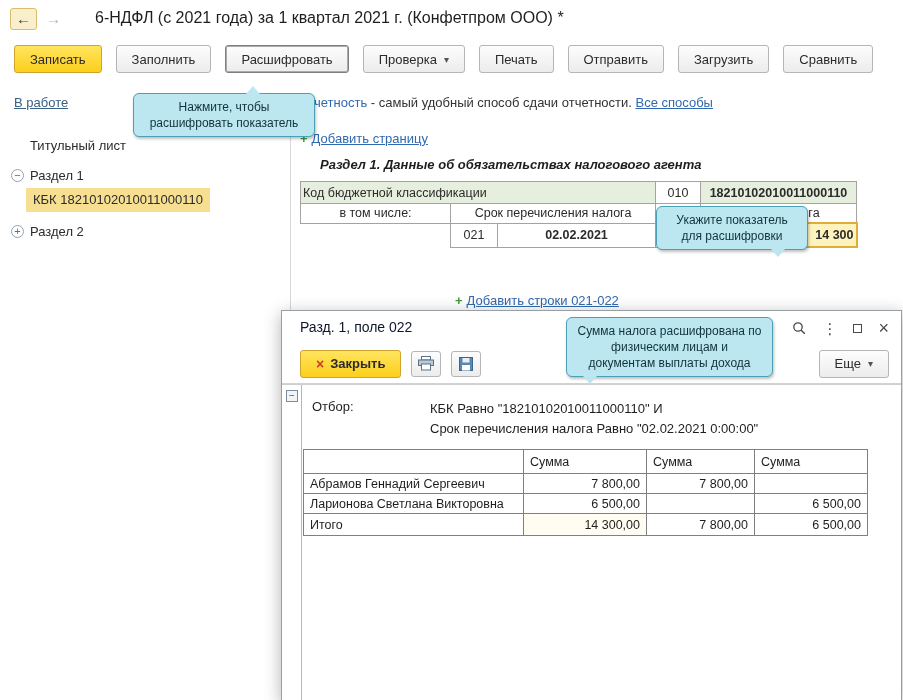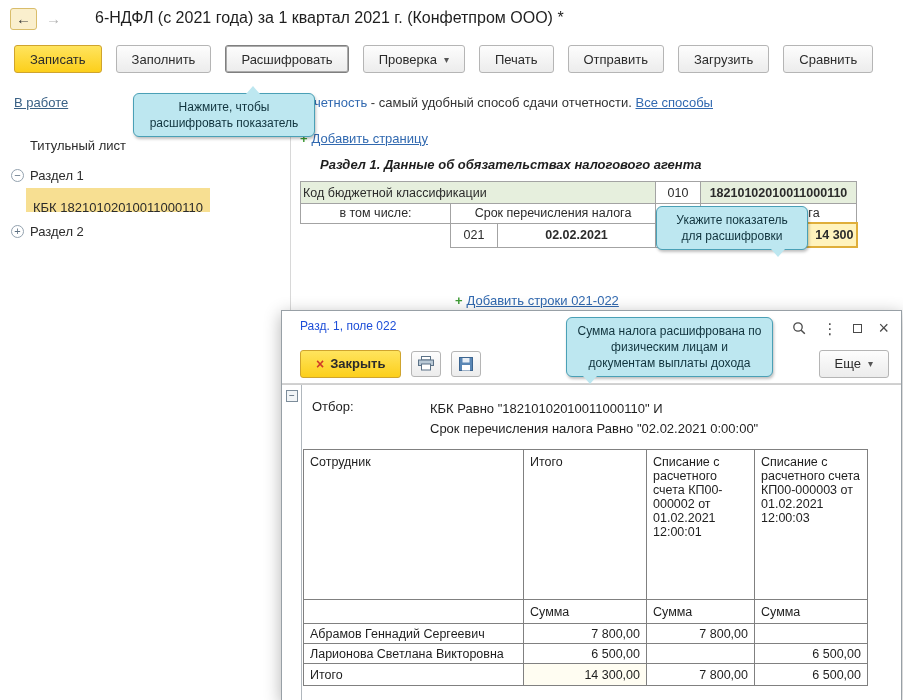--- a/index.html
+++ b/index.html
@@ -43,21 +43,21 @@
   .c2 .tail-down { right:22px; }
   .c3 .tail-down { left:16px; }
 
   
   .sidebar { position:absolute; left:0; top:122px; width:291px; height:578px; border-right:1px solid #d8d8d8; background:#fff; }
   .tree-item { position:absolute; left:0; width:100%; height:24px; line-height:24px; cursor:pointer; }
   .t0 { top:12px; } .t1 { top:42px; } .t2 { top:66px; } .t3 { top:98px; }
   .tree-label { margin-left:30px; }
   .expander { position:absolute; left:11px; top:5px; width:13px; height:13px; border:1px solid #93a2af; border-radius:50%;
               color:#5e7182; font-size:11px; line-height:11px; text-align:center; background:#fff; }
-  .kbk-hl { display:inline-block; margin-left:26px; padding:8px 7px; background:#f7df92; height:24px; line-height:24px; }
+  .kbk-hl { display:inline-block; margin-left:26px; padding:0 7px; background:#f7df92; height:24px; line-height:24px; }
 
   
   .add-link { position:absolute; white-space:nowrap; cursor:pointer; }
   .add-link .plus { color:#3f9c35; font-weight:bold; margin-right:4px; }
   .add-link .lnk { color:#3169b0; text-decoration:underline; }
   .add-page { left:300px; top:131px; }
   .add-rows { left:455px; top:293px; }
   .section-title { position:absolute; left:320px; top:157px; font-weight:bold; font-size:13px; color:#1e1e1e; white-space:nowrap;font-style:italic; }
 
   .form-table { position:absolute; left:300px; top:181px; border-collapse:collapse; table-layout:fixed; font-size:12.5px; }
@@ -67,21 +67,21 @@
   td.c-bold   { font-weight:bold; }
   td.c-center { text-align:center; }
   td.c-right  { text-align:right; }
   td.ghost  { border:none; background:transparent; }
   td.pre    { white-space:pre-line; }
   td.hl { background:#fff3bd; border:2px solid #dfae3a; font-weight:bold; text-align:right; }
 
   
   .dialog { position:absolute; left:281px; top:310px; width:621px; height:391px; background:#fff;
             border:1px solid #98a0a6; box-shadow:0 4px 16px rgba(0,0,0,.3); z-index:25; }
-  .dlg-title { position:absolute; left:18px; top:8px; font-size:12px; color:#1d4ed8; white-space:nowrap; }
+  .dlg-title { position:absolute; left:18px; top:8px; font-size:14px; color:#0f172a; white-space:nowrap; }
   .dlg-icons { position:absolute; right:12px; top:7px; display:flex; gap:16px; align-items:center; height:20px; }
   .dlg-icon { display:flex; align-items:center; justify-content:center; color:#4a4a4a; cursor:pointer; font-size:15px; line-height:1; }
   .maxi { width:9px; height:9px; border:1px solid #4a4a4a; }
   .dlg-close { font-size:18px; }
   .dlg-toolbar { position:absolute; left:0; top:33px; width:100%; height:40px; border-bottom:1px solid #d2d2d2;
                  display:flex; align-items:center; padding:0 12px 0 18px; gap:10px; }
   .btn-close-x { color:#cf3a28; font-weight:bold; margin-right:6px; font-size:14px; }
   .btn.bold { font-weight:bold; }
   .icon-btn { width:30px; height:26px; border:1px solid #b5b5b5; border-radius:3px;
               background:linear-gradient(#fdfdfd,#ececec); display:flex; align-items:center; justify-content:center; cursor:pointer; }
@@ -257,26 +257,20 @@
         </div>
 
         <table class="rep-table">
           <colgroup>
               <col style="width:220px">
               <col style="width:123px">
               <col style="width:108px">
               <col style="width:113px">
             </colgroup>
           <tbody>
-              <tr class="rh-head">
-            <th>Сотрудник</th>
-            <th>Итого</th>
-            <th>Списание с расчетного счета КП00-000002 от 01.02.2021 12:00:01</th>
-            <th>Списание с расчетного счета КП00-000003 от 01.02.2021 12:00:03</th>
-          </tr>
           <tr class="rh-sum">
             <td></td>
             <td>Сумма</td>
             <td>Сумма</td>
             <td>Сумма</td>
           </tr>
           <tr class="rh-row">
             <td>Абрамов Геннадий Сергеевич</td>
             <td class="rt-num">7 800,00</td>
             <td class="rt-num">7 800,00</td>

